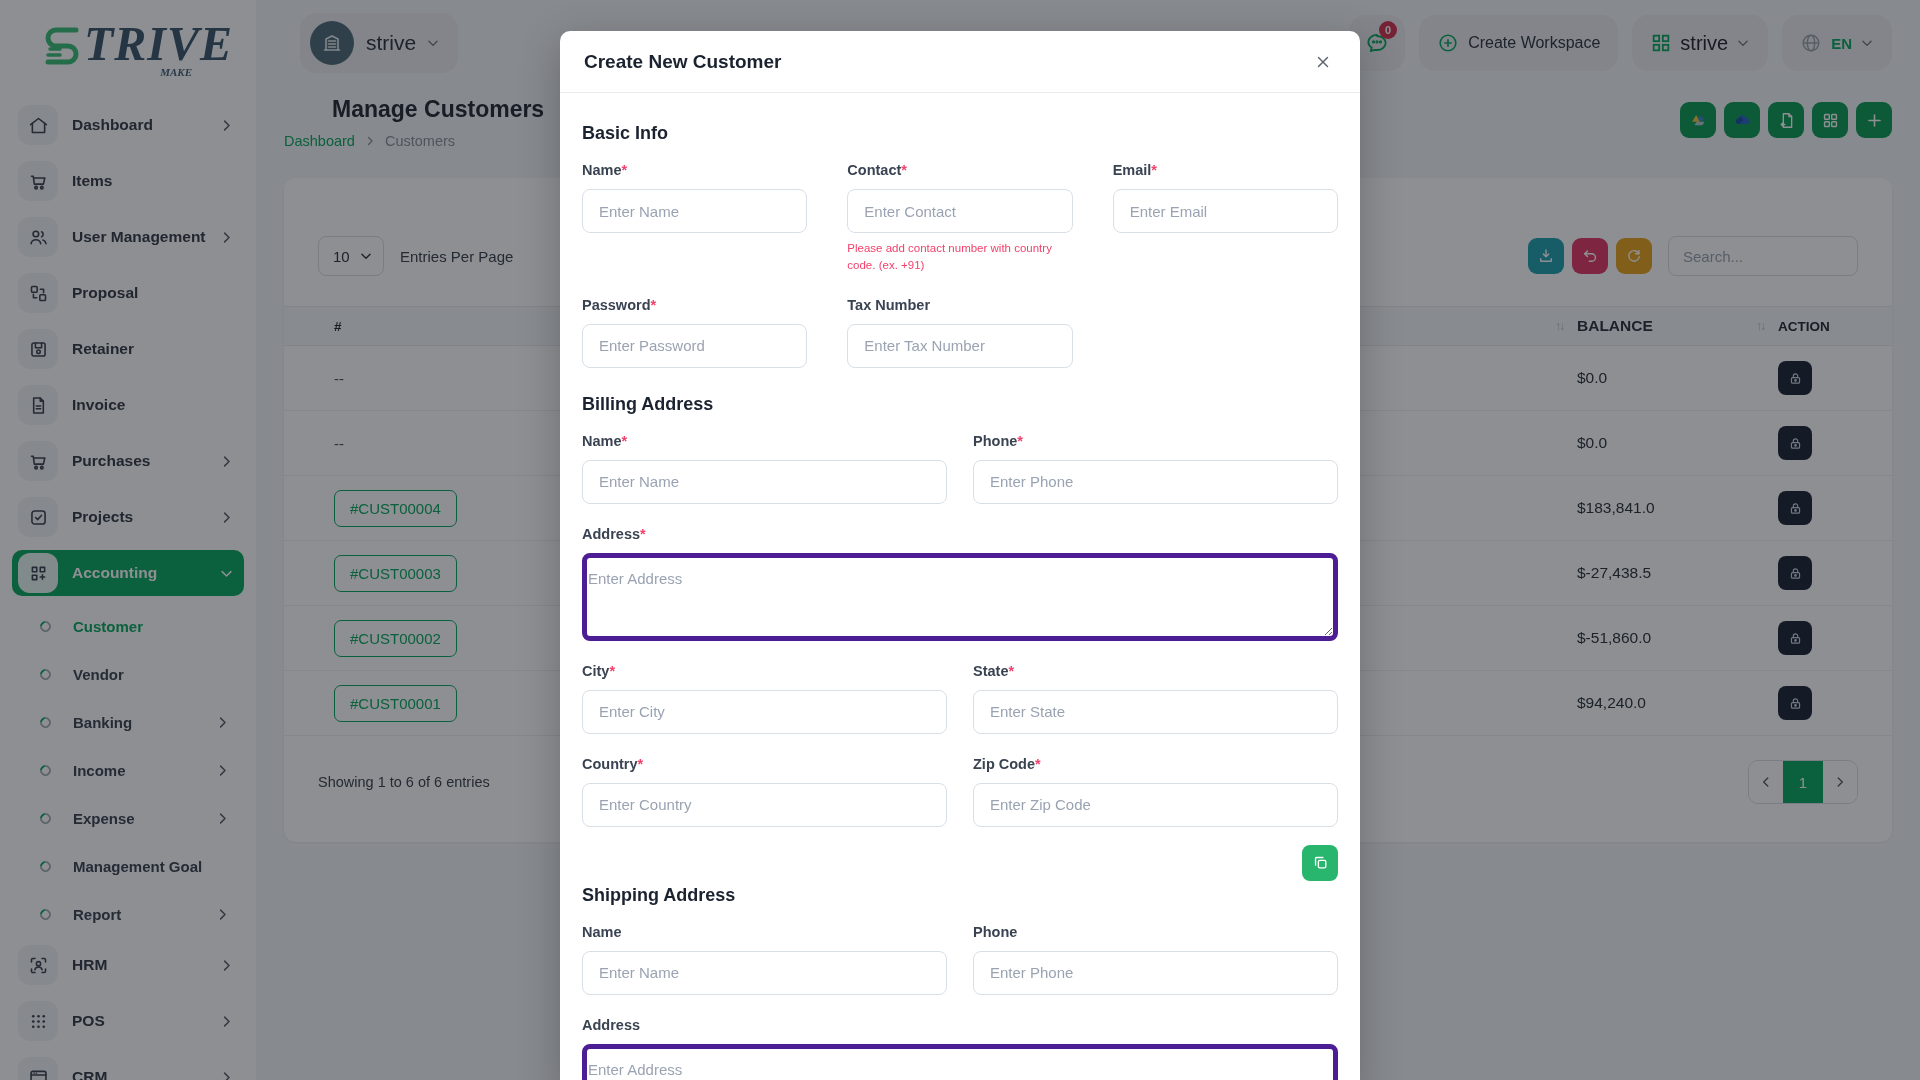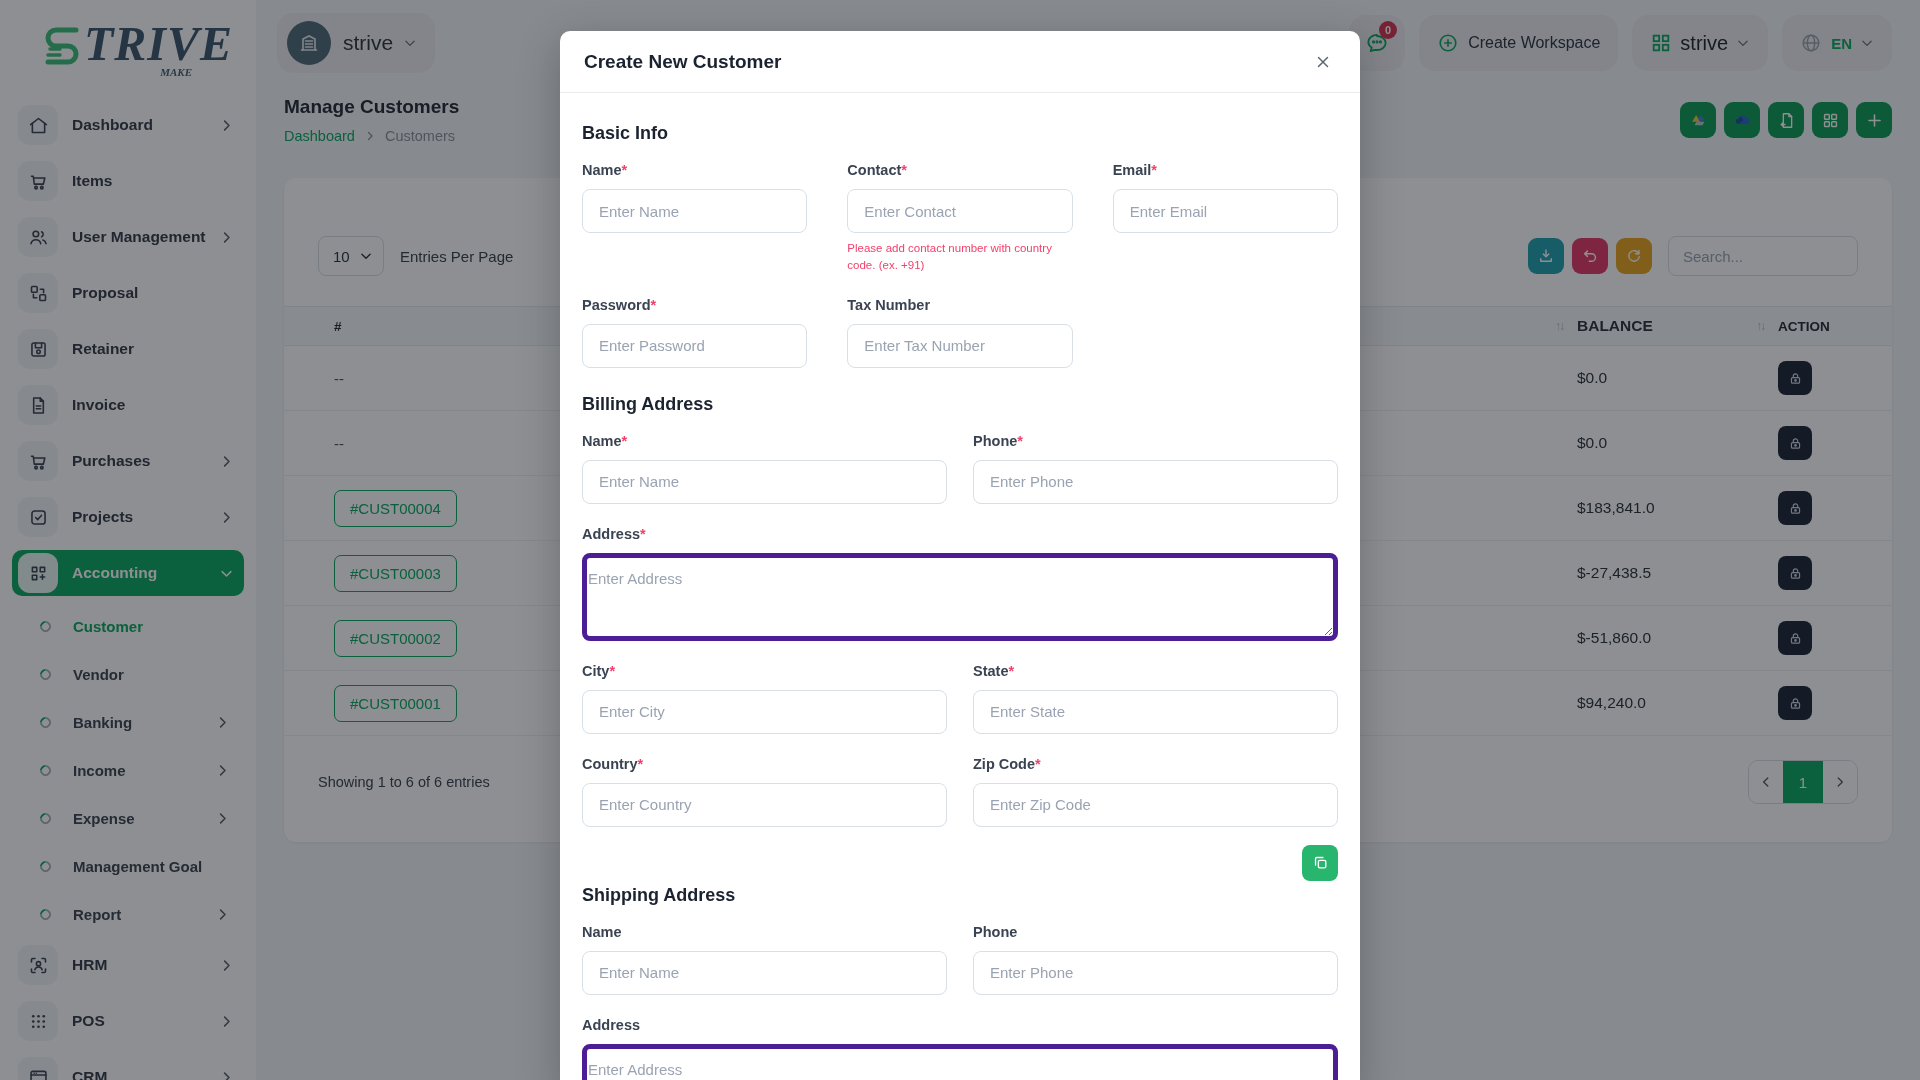--- a/index.html
+++ b/index.html
@@ -28,40 +28,40 @@
   .chev svg{width:15px;height:15px;}
   .nav-item.active{background:var(--green);}
   .nav-item.active .nav-icon{background:rgba(255,255,255,.92);}
   .nav-item.active .nav-label,.nav-item.active .chev{color:#ffffff;}
   .sub-item{display:flex;align-items:center;height:40px;margin-bottom:8px;padding-left:28px;padding-right:14px;cursor:pointer;}
   .ring{width:11px;height:11px;border-radius:50%;border:2.5px solid #a9afb9;border-top-color:var(--green);transform:rotate(-45deg);flex:none;}
   .sub-label{font-size:15px;font-weight:600;color:#3c4450;margin-left:22px;flex:1;}
   .sub-item.active .sub-label{color:var(--green);}
 
   
-  .topbar{position:absolute;left:245px;top:0;right:0;height:86px;display:flex;align-items:center;z-index:1;}
+  .topbar{position:absolute;left:268px;top:0;right:0;height:86px;display:flex;align-items:center;z-index:1;}
   .ws-chip{display:flex;align-items:center;background:var(--chip);border-radius:16px;height:60px;padding:0 18px 0 10px;margin-left:32px;cursor:pointer;}
   .ws-avatar{width:44px;height:44px;border-radius:50%;background:#4f6a78;display:flex;align-items:center;justify-content:center;}
   .ws-avatar svg{width:24px;height:24px;}
   .ws-name{font-size:21px;color:#2c333e;margin:0 10px 0 12px;}
   .topbar-right{margin-left:auto;display:flex;align-items:center;gap:14px;margin-right:28px;}
   .chip{background:var(--chip);border-radius:16px;height:56px;display:flex;align-items:center;padding:0 18px;cursor:pointer;position:relative;}
   .chip-icon-only{width:56px;justify-content:center;padding:0;}
   .badge-count{position:absolute;top:6px;right:8px;background:#d63351;color:#fff;font-size:11px;font-weight:700;min-width:18px;height:18px;border-radius:9px;display:flex;align-items:center;justify-content:center;padding:0 4px;}
   .chip-label{font-size:16px;color:#2c333e;font-weight:500;margin-left:9px;}
   .chip .grid-ico{color:var(--green);}
   .chip-ws2-name{font-size:20px;color:#20262f;margin:0 8px;}
   .lang{font-size:15px;font-weight:700;color:var(--green);margin:0 8px 0 9px;}
   .chev-sm{color:#6a727f;display:flex;}
   .chev-sm svg{width:14px;height:14px;}
 
   
   .content{position:absolute;left:256px;top:86px;right:0;bottom:0;z-index:1;}
   .page-head{display:flex;align-items:flex-start;padding:10px 28px 0 28px;}
-  .page-title{font-size:19px;font-weight:700;color:#232933;}
+  .page-title{font-size:23px;font-weight:700;color:#232933;margin-left:48px;}
   .breadcrumb{display:flex;align-items:center;gap:9px;margin-top:10px;font-size:14.5px;}
   .bc-link{color:var(--green);cursor:pointer;}
   .bc-sep{color:#8a919c;display:flex;}
   .bc-sep svg{width:12px;height:12px;}
   .bc-current{color:#8a919c;}
   .head-actions{margin-left:auto;display:flex;gap:8px;margin-top:6px;}
   .sq-btn{width:36px;height:36px;border-radius:9px;border:none;display:flex;align-items:center;justify-content:center;cursor:pointer;}
   .sq-green{background:var(--green-deep);color:#fff;}
   .sq-btn svg{width:19px;height:19px;}
 

